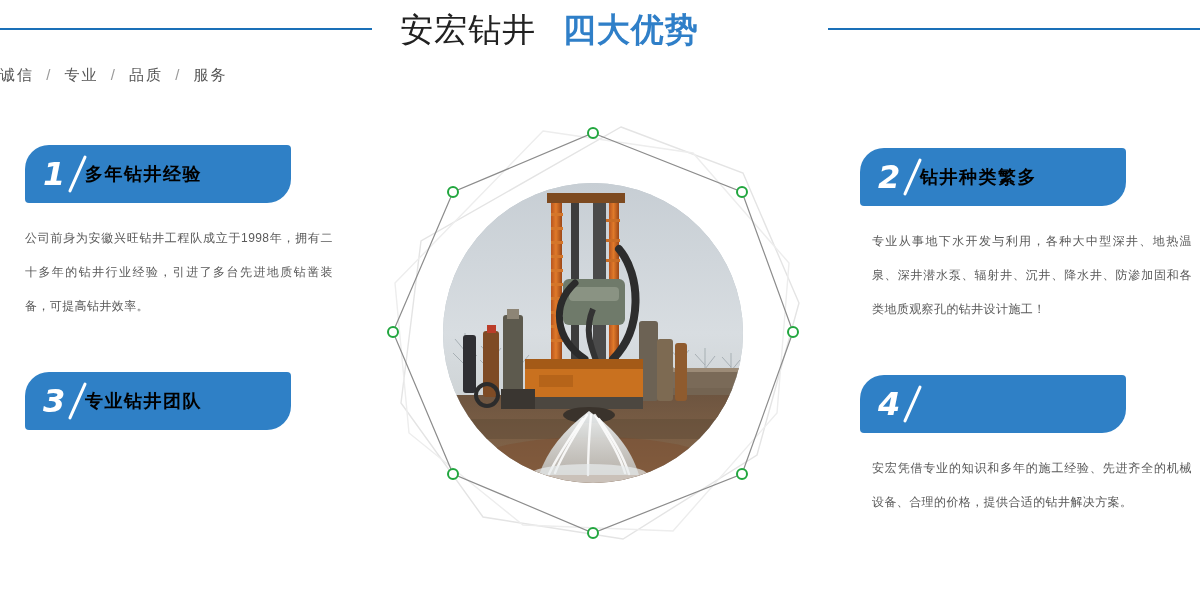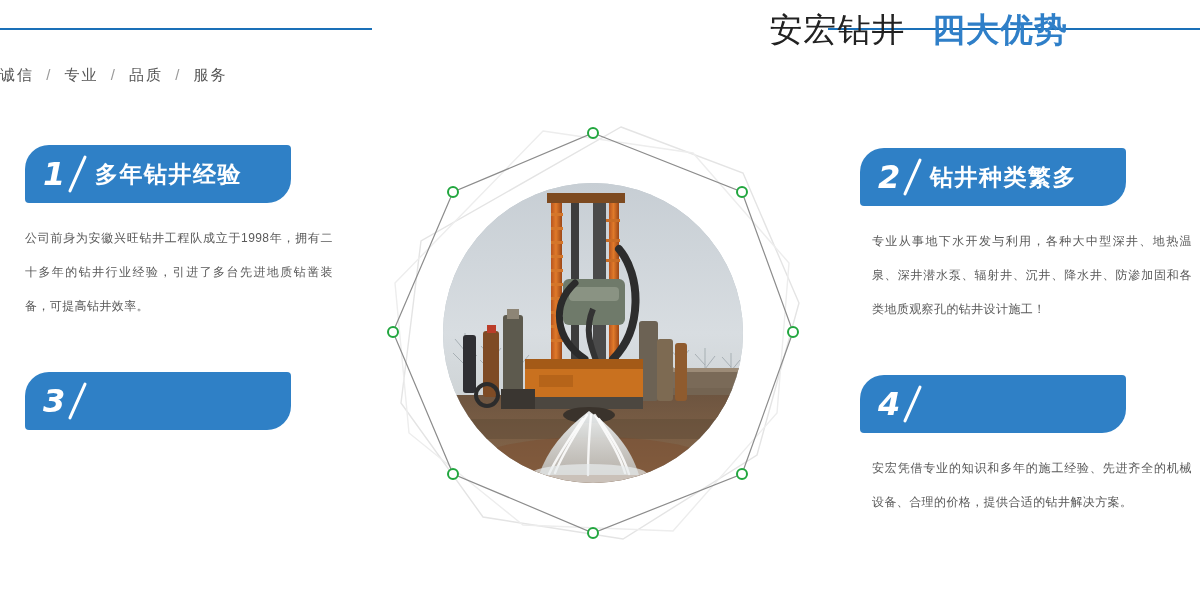--- a/index.html
+++ b/index.html
@@ -16,21 +16,21 @@
   .header { position: absolute; left: 0; top: 0; width: 1200px; height: 110px; }
   .rule {
     position: absolute; top: 28px; height: 2px;
     background: #1a70b8;
   }
   .rule-left  { left: 0px;   width: 372px; }
   .rule-right { left: 828px; width: 372px; }
 
   .title-row {
     position: absolute; top: 8px; left: 0; width: 1068px;
-    text-align: right; white-space: nowrap; padding-left: 31px;
+    text-align: center; white-space: nowrap; padding-left: 31px;
   }
   .title-main, .title-accent {
     font-size: 33px; line-height: 44px; font-weight: 700; letter-spacing: 1px;
   }
   .title-main   { color: #222222; font-weight: 400; }
   .title-accent { color: #2f7fc8; margin-left: 22px; font-weight: 700; }
 
   .subtitle {
     position: absolute; top: 66px; left: 0; width: 1200px;
     text-align: left; font-size: 15px; color: #555555; letter-spacing: 2px;
@@ -66,22 +66,22 @@
     line-height: 44px; text-align: left;
     font-family: "DejaVu Sans", sans-serif;
     padding-left: 4px;
   }
   .num .slash {
     position: absolute; right: 6px; top: 2px;
     width: 3px; height: 40px; background: #ffffff;
     transform: rotate(24deg); border-radius: 2px;
   }
   .card-title {
-    color: #ffffff; font-size: 23px; font-weight: 700; letter-spacing: 1.5px;
-    margin-left: 10px; white-space: nowrap;
+    color: #000000; font-size: 18px; font-weight: 700; letter-spacing: 1.5px;
+    margin-left: 0; white-space: nowrap;
   }
 
   .card-body {
     margin-top: 18px;
     font-size: 12px;
     line-height: 34px;
     color: #595959;
     letter-spacing: 0.4px;
     text-align: justify;
   }
@@ -137,20 +137,21 @@
     </div>
     <div class="card-body">公司前身为安徽兴旺钻井工程队成立于1998年，拥有二十多年的钻井行业经验，引进了多台先进地质钻凿装备，可提高钻井效率。</div>
   </div>
 
   <div class="card card-left card-3">
     <div class="card-head">
       <div class="num">
         <span>3</span>
         <span class="slash"></span>
       </div>
+      <div class="card-title">专业钻井团队</div>
     </div>
   </div>
 
   <div class="card card-right card-2">
     <div class="card-head">
       <div class="num">
         <span>2</span>
         <span class="slash"></span>
       </div>
       <div class="card-title">钻井种类繁多</div>

